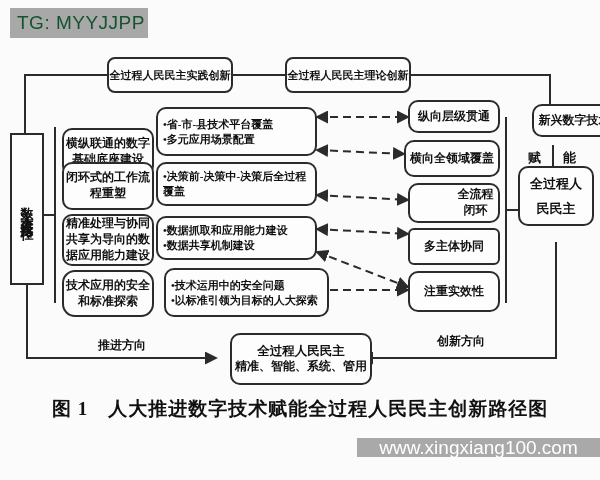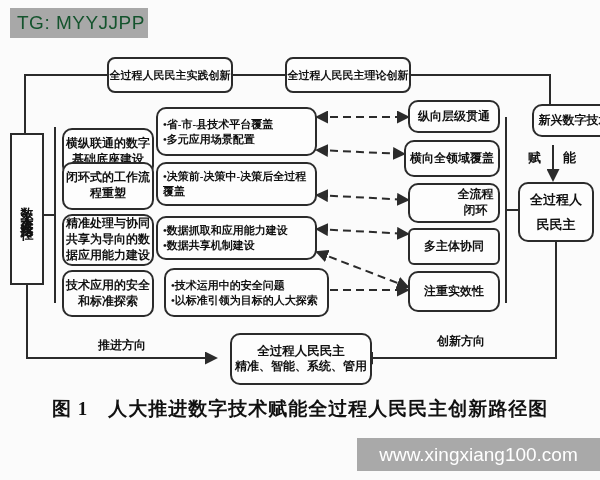--- a/index.html
+++ b/index.html
@@ -19,21 +19,21 @@
     writing-mode:vertical-rl;text-orientation:upright;letter-spacing:3px;
     font-size:13px;display:flex;align-items:center;justify-content:center;
   }
   .lbl{position:absolute;font-weight:bold;font-size:12px;z-index:3;}
   .banner{
     position:absolute;left:10px;top:8px;width:138px;height:30px;background:#a8a8a8;
     color:#14532d;font-family:"Liberation Sans","DejaVu Sans",sans-serif;font-size:19px;
     line-height:30px;padding-left:7px;box-sizing:border-box;z-index:5;letter-spacing:.5px;
   }
   .watermark{
-    position:absolute;left:357px;top:438px;width:243px;height:33px;background:#a9a9a9;
+    position:absolute;left:357px;top:438px;width:243px;height:19px;background:#a9a9a9;
     color:#fff;font-family:"Liberation Sans","DejaVu Sans",sans-serif;font-size:19px;
     display:flex;align-items:center;justify-content:center;z-index:5;
   }
   .caption{
     position:absolute;left:0;top:396px;width:600px;text-align:center;
     font-size:19px;font-weight:bold;letter-spacing:1px;z-index:3;
   }
   .empower-char{position:absolute;font-weight:bold;font-size:13px;z-index:3;}
   svg.wires{position:absolute;left:0;top:0;z-index:1;}
   svg.wires .solid{stroke:#2b2b2b;stroke-width:2;fill:none;}
@@ -87,21 +87,21 @@
   </div>
   <div class="box" style="left:62px;top:162px;width:92px;height:48px;">
     <div>闭环式的工作流</div>
     <div>程重塑</div>
   </div>
   <div class="box" style="left:62px;top:214px;width:92px;height:52px;">
     <div>精准处理与协同</div>
     <div>共享为导向的数</div>
     <div>据应用能力建设</div>
   </div>
-  <div class="box" style="left:62px;top:270px;width:92px;height:47px;">
+  <div class="box" style="left:62px;top:270px;width:92px;height:47px;border-radius:13px;">
     <div>技术应用的安全</div>
     <div>和标准探索</div>
   </div>
 
   <div class="box bullets" style="left:156px;top:107px;width:161px;height:49px;">
     <div>•省-市-县技术平台覆盖</div>
     <div>•多元应用场景配置</div>
   </div>
   <div class="box bullets" style="left:156px;top:162px;width:161px;height:44px;">
     <div>•决策前-决策中-决策后全过程</div>
@@ -130,21 +130,21 @@
   </div>
   <div class="box" style="left:408px;top:271px;width:92px;height:41px;">
     <div>注重实效性</div>
   </div>
 
   <div class="box" style="left:510px;top:104px;width:85px;height:33px;margin-left:22px;">
     <div>新兴数字技术</div>
   </div>
   <span class="empower-char" style="left:528px;top:149px;">赋</span>
   <span class="empower-char" style="left:563px;top:149px;">能</span>
-  <div class="box" style="left:518px;top:182px;width:76px;height:60px;font-size:13px;gap:8px;">
+  <div class="box" style="left:518px;top:166px;width:76px;height:60px;font-size:13px;gap:8px;">
     <div>全过程人</div>
     <div>民民主</div>
   </div>
 
   <div class="lbl" style="left:98px;top:337px;">推进方向</div>
   <div class="lbl" style="left:437px;top:333px;">创新方向</div>
 
   <div class="box" style="left:218px;top:333px;width:142px;height:52px;font-size:12.5px;margin-left:12px;">
     <div>全过程人民民主</div>
     <div style="font-size:12px;">精准、智能、系统、管用</div>

